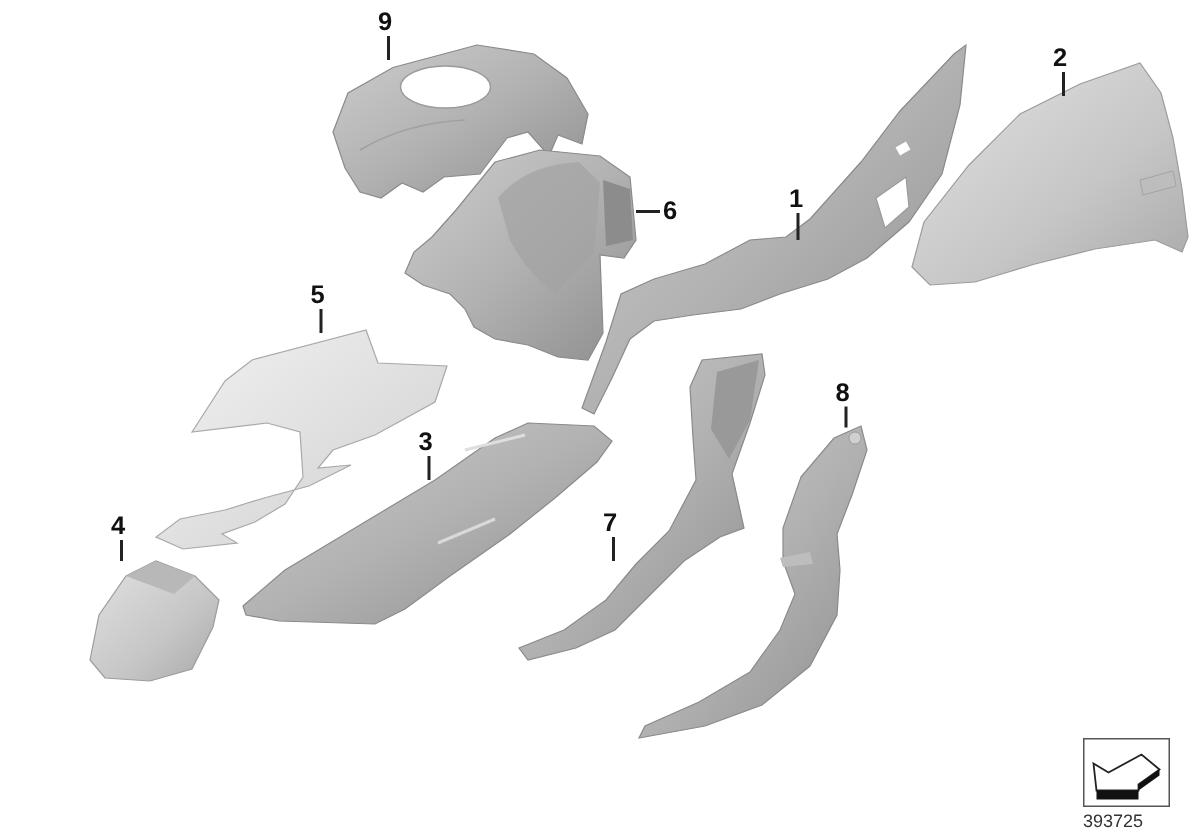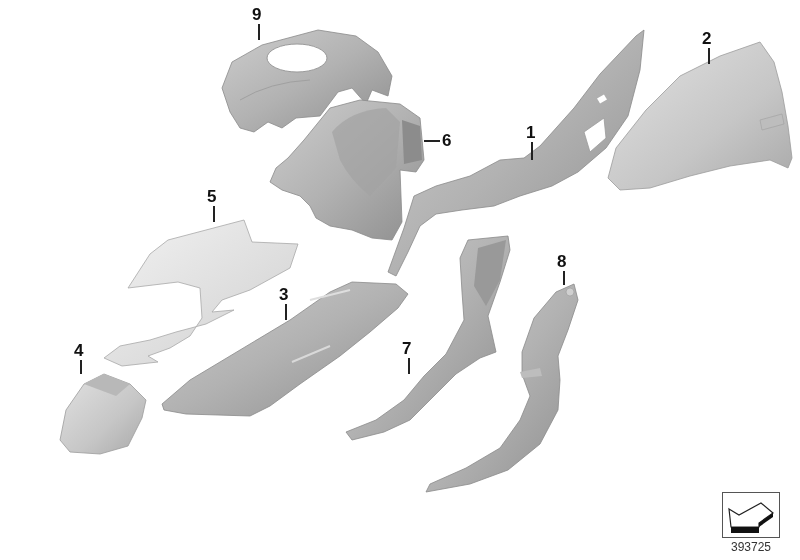--- a/index.html
+++ b/index.html
@@ -1,21 +1,21 @@
 <!DOCTYPE html>
 <html><head>
   <meta charset="utf-8">
   <style>
     html, body { margin: 0; padding: 0; background: #ffffff; }
     body { width: 800px; height: 560px; position: relative; overflow: hidden; font-family: "Liberation Sans", sans-serif; }
     #diagram { position: absolute; left: 0; top: 0; width: 800px; height: 560px; }
     .callout-num { position: absolute; font-family: "Liberation Sans", sans-serif; font-weight: bold; font-size: 17px; color: #111111; line-height: 1; }
     .leader { position: absolute; background: #222222; }
     .ref-box { position: absolute; left: 722px; top: 492px; width: 56px; height: 44px; border: 1px solid #555555; background: #ffffff; }
-    .ref-num { position: absolute; left: 722px; top: 540px; width: 58px; text-align: center; font-size: 12px; color: #333333; }
+    .ref-num { position: absolute; left: 722px; top: 540px; width: 58px; font-size: 12px; color: #333333; }
   </style>
 </head>
 <body>
 
 <svg id="diagram" viewBox="0 0 800 560" xmlns="http://www.w3.org/2000/svg">
   <defs>
     <linearGradient id="gLight" x1="0" y1="0" x2="1" y2="1">
       <stop offset="0" stop-color="#e2e2e2"></stop>
       <stop offset="0.6" stop-color="#c6c6c6"></stop>
       <stop offset="1" stop-color="#a8a8a8"></stop>

